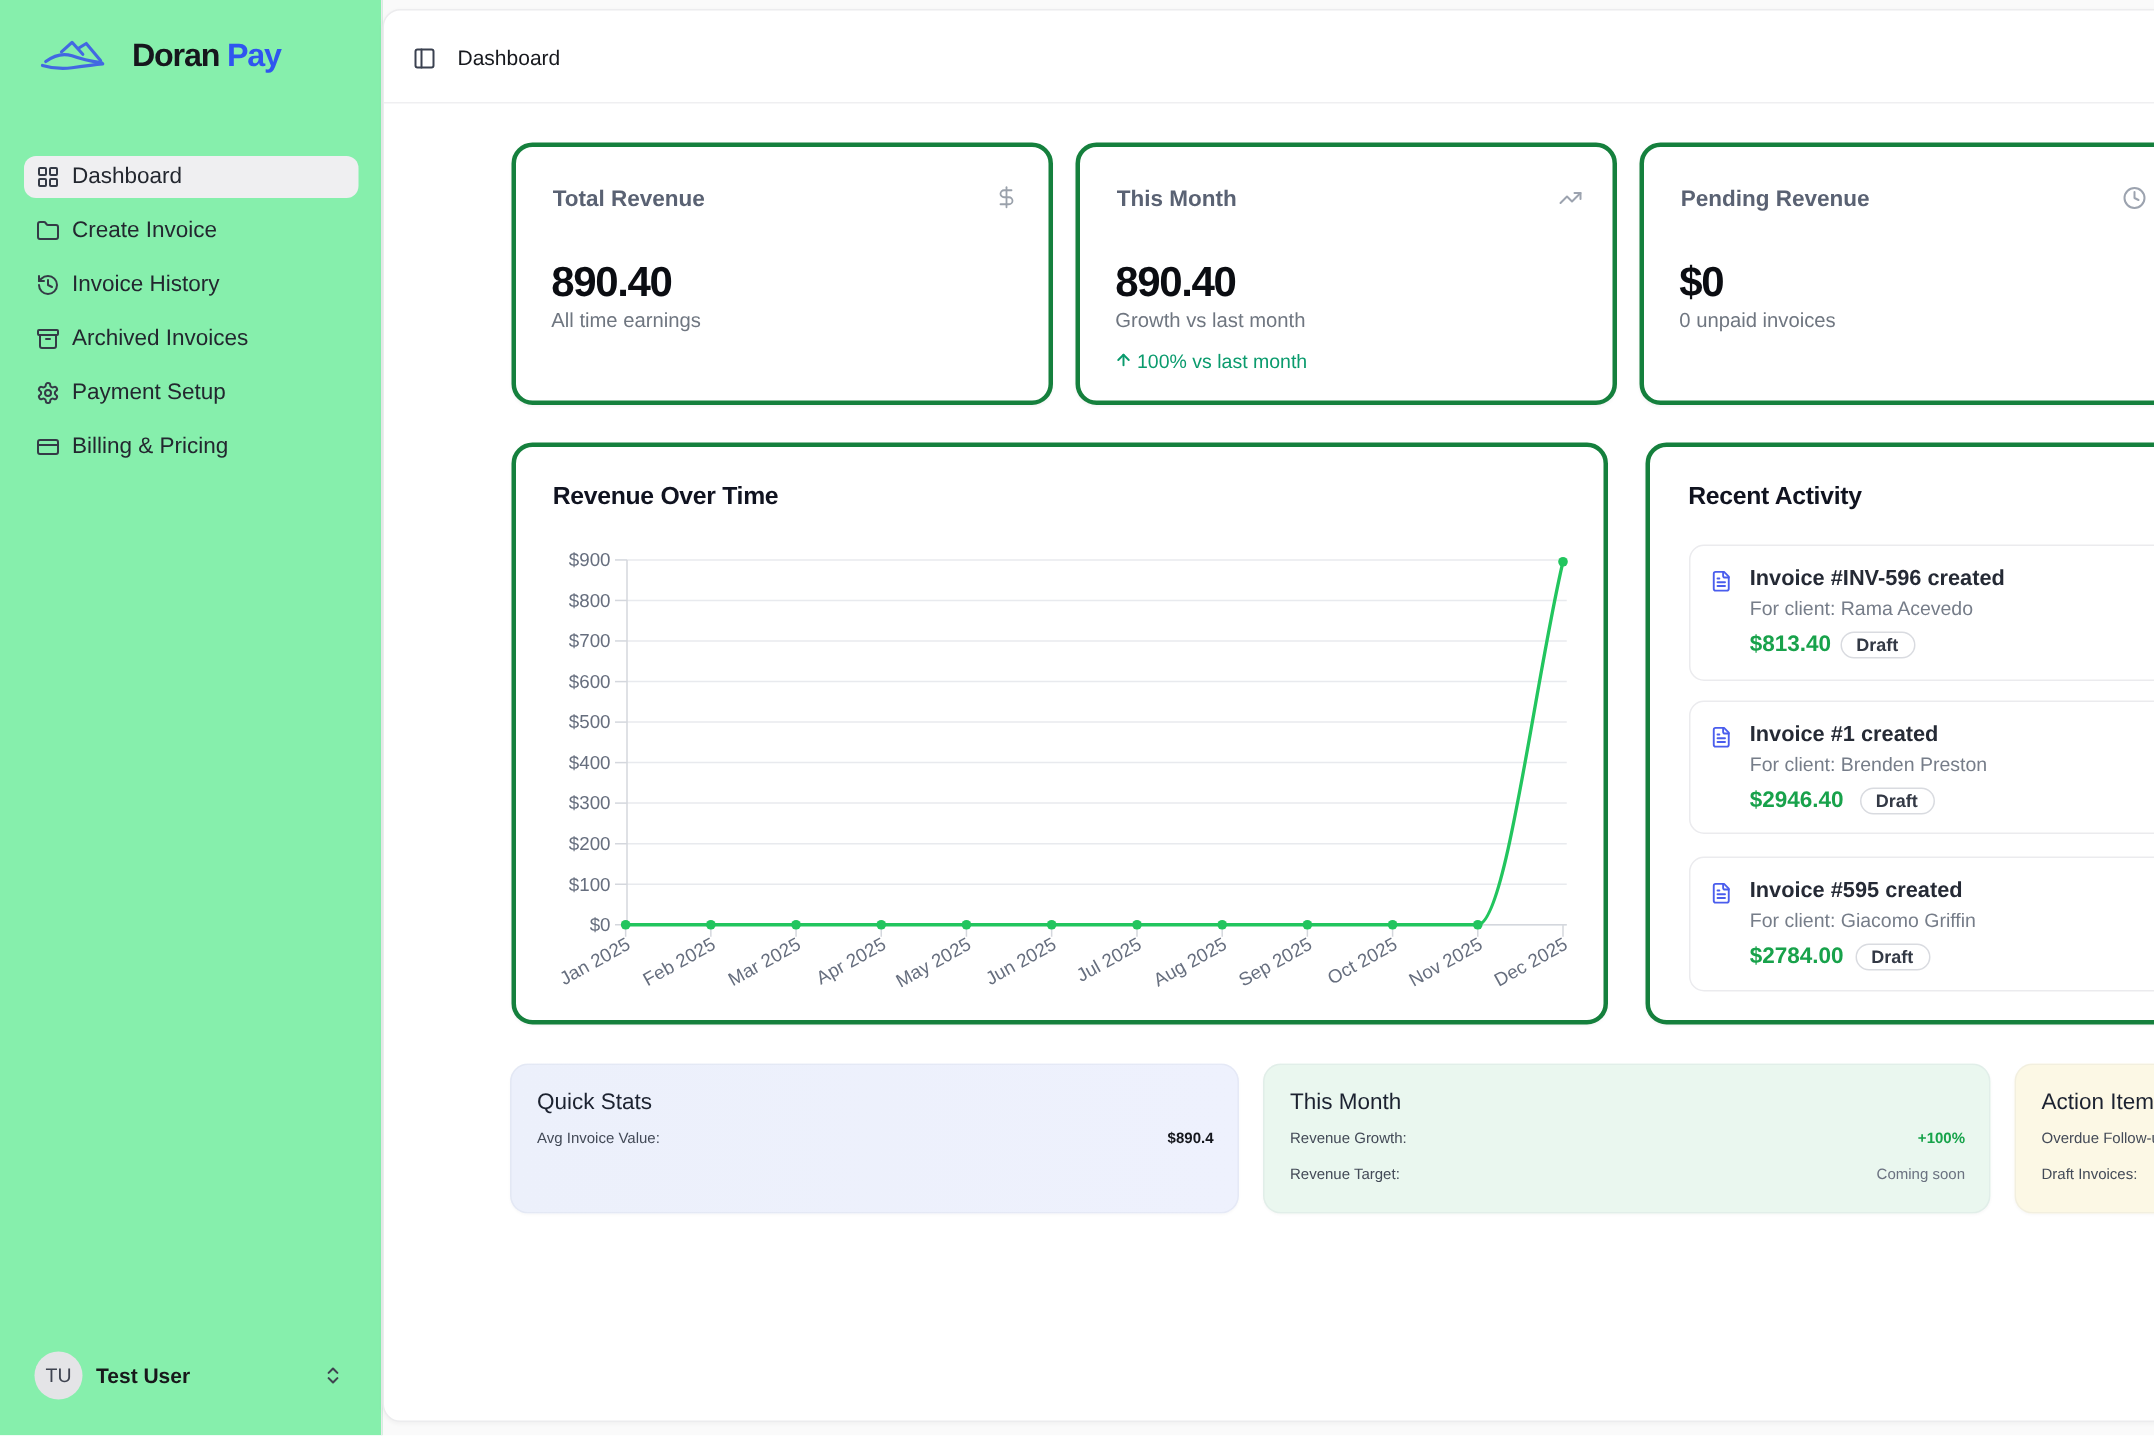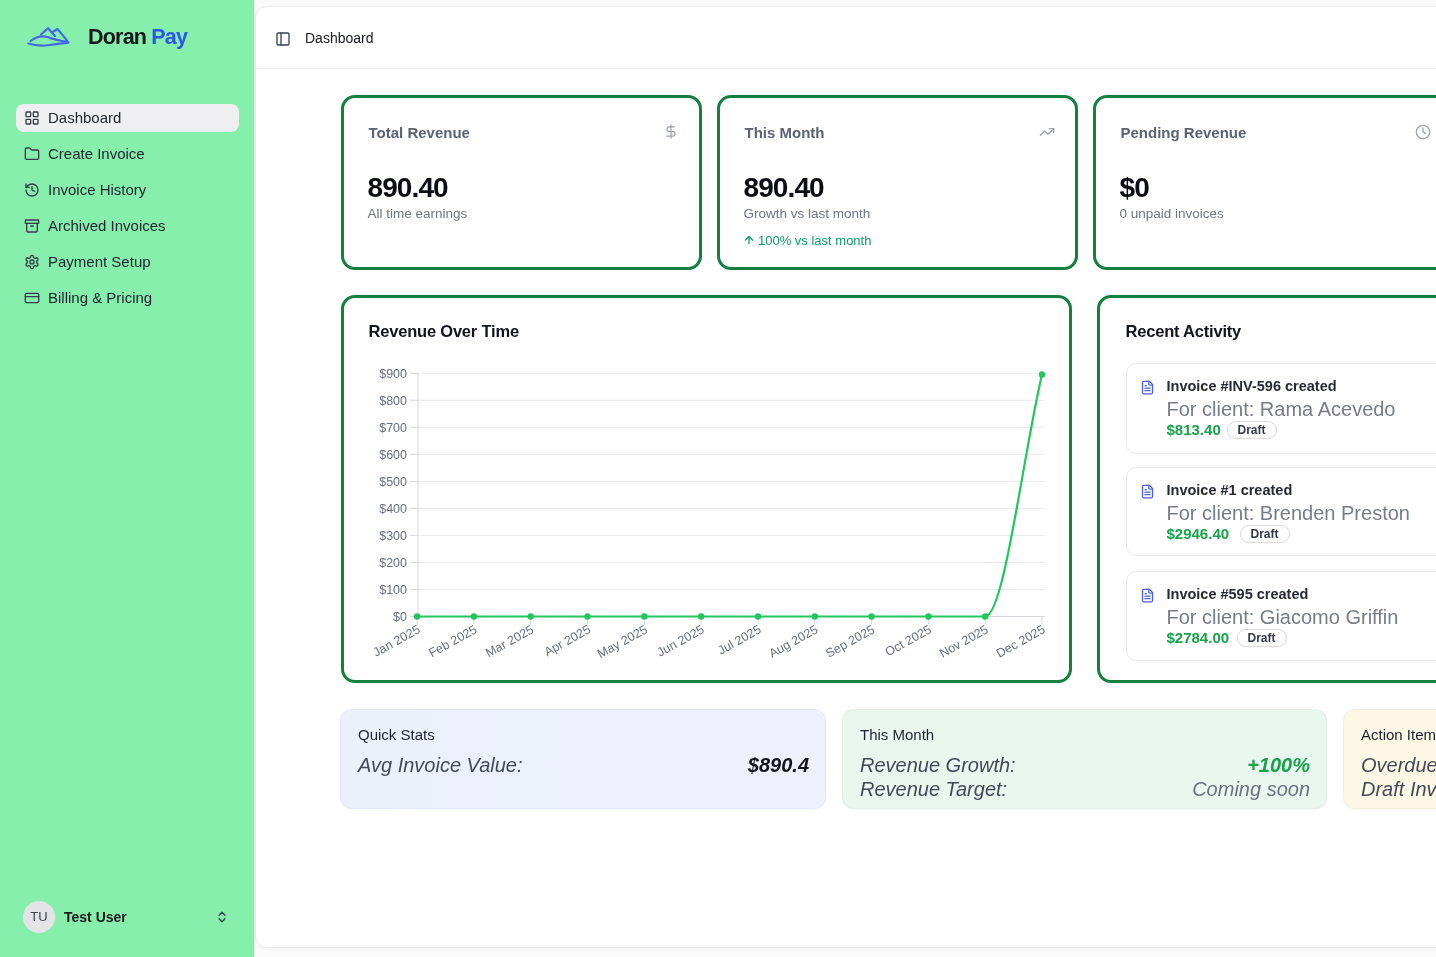--- a/index.html
+++ b/index.html
@@ -58,28 +58,28 @@
   letter-spacing:-0.2px; color:#101320; }
 #chartsvg { position:absolute; left:0; top:0; }
 
 #activity { left:840.5px; top:288px; width:620px; height:388px; }
 #activity .ct { position:absolute; left:26px; top:24px; font-size:16.5px; font-weight:700;
   letter-spacing:-0.2px; color:#101320; }
 .act { position:absolute; left:26px; width:360px; background:#fff; border:1px solid #ebebee;
   border-radius:10px; }
 .act svg { position:absolute; left:13px; top:15px; }
 .act .a1 { position:absolute; left:40px; top:14px; font-size:14.5px; font-weight:600; color:#252a35; }
-.act .a2 { position:absolute; left:40px; top:34px; font-size:20px; color:#767d89; }
+.act .a2 { position:absolute; left:40px; top:34px; font-size:13px; color:#767d89; }
 .act .a3 { position:absolute; left:40px; top:57px; font-size:15px; font-weight:700; color:#18a24b; }
 .act .pill { position:absolute; top:57px; height:18px; line-height:16px; padding:0 10px;
   border:1px solid #d9dbe0; border-radius:999px; font-size:12px; font-weight:700; color:#333945; background:#fff; }
 
 .sum { position:absolute; height:100px; top:702px; border-radius:12px; box-shadow:inset 0 0 0 1px rgba(120,130,160,0.07), 0 1px 2px rgba(0,0,0,0.03); }
 .sum .bt { position:absolute; left:18px; top:17px; font-size:15px; font-weight:400; color:#1c2230; }
-.sum .row { position:absolute; left:18px; right:17px; height:20px; font-size:20px; color:#434a57;font-style:italic; }
+.sum .row { position:absolute; left:18px; right:17px; height:20px; font-size:10px; color:#434a57; }
 .sum .row .val { position:absolute; right:0; top:0; font-weight:700; color:#14161c; }
 .sum .r1 { top:45px; } .sum .r2 { top:69px; }
 #qs { left:84px; width:486px; background:linear-gradient(90deg,#ecf0fb 0%,#eef1fd 100%); }
 #tm { left:586px; width:485px; background:#eaf7ef; }
 #ai { left:1087px; width:486px; background:#fcf8e5; }
 #tm .grn { color:#16a34a; font-weight:700; }
 #tm .mut { color:#6b7280; font-weight:400; }
 </style>
 </head>
 <body>

